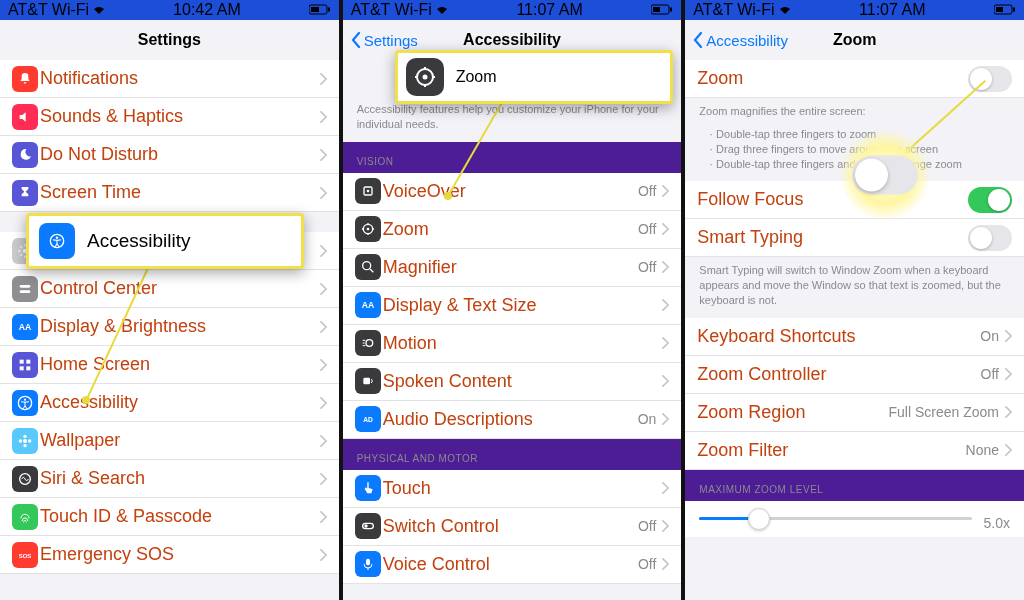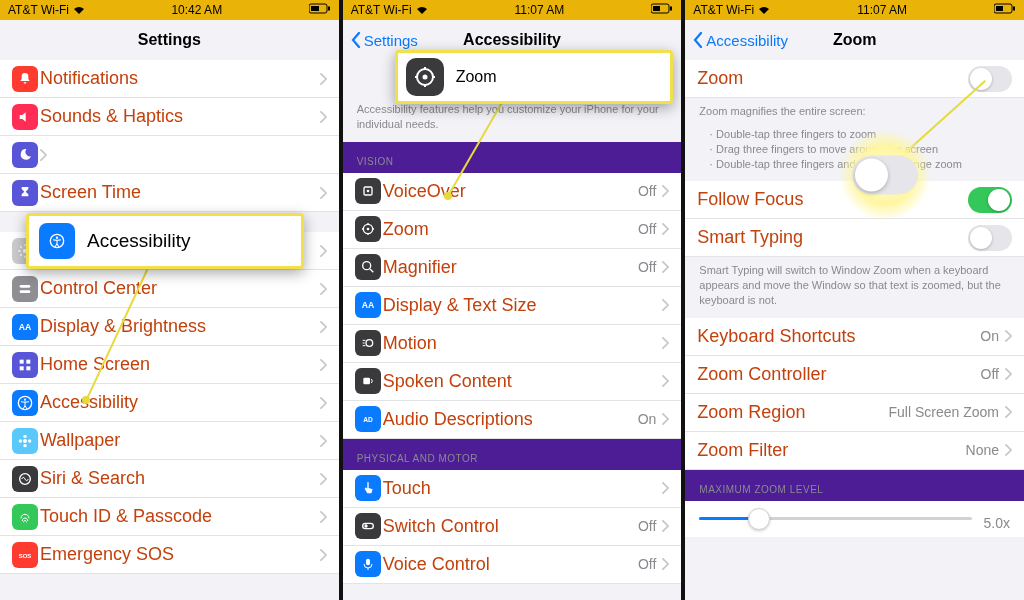--- a/index.html
+++ b/index.html
@@ -1,20 +1,20 @@
 <!DOCTYPE html>
 <html><head>
 <meta charset="utf-8">
 <style>
   *{box-sizing:border-box;margin:0;padding:0;font-family:-apple-system,Helvetica,Arial,sans-serif;-webkit-font-smoothing:antialiased}
   body{background:#fff;width:1024px;height:600px;overflow:hidden}
   .stage{display:flex;width:1024px;height:600px}
   .phone{flex:1;position:relative;background:#f2f2f7;border-right:4px solid #111}
   .phone:last-child{border-right:none}
-  .status{height:20px;font-size:12px;display:flex;align-items:center;justify-content:space-between;padding:0 8px;background:#eab308;color:#000}
+  .status{height:20px;font-size:16px;display:flex;align-items:center;justify-content:space-between;padding:0 8px;background:#1d4ed8;color:#000}
   .status .sig{display:flex;align-items:center;gap:4px}
   .nav{height:40px;display:flex;align-items:center;justify-content:center;position:relative;background:#f2f2f7}
   .nav .title{font-size:16px;font-weight:600}
   .nav .back{position:absolute;left:8px;color:#0a7aff;font-size:15px;display:flex;align-items:center;gap:3px}
   .nav .back svg{width:10px;height:16px}
   .list{background:#fff}
   .sep{height:20px;background:#f2f2f7}
   .grp-header{font-size:10px;letter-spacing:.5px;color:#8a8a8e;padding:14px 14px 6px;background:#4c1d95;text-transform:uppercase}
   .row{display:flex;align-items:center;height:38px;padding:0 12px;background:#fff;border-bottom:1px solid #e3e3e6;position:relative}
   .row .ico{width:26px;height:26px;border-radius:6px;display:flex;align-items:center;justify-content:center;margin-right:2px;flex:0 0 26px;color:#fff}
@@ -102,20 +102,21 @@
                 <path d="M1 1l6 6-6 6" stroke="#c6c6c8" stroke-width="2" fill="none" stroke-linecap="round"></path>
               </svg>
             </span>
           </div>
           <div class="row">
             <span class="ico bg-purple">
               <svg viewBox="0 0 24 24">
                 <path d="M14 3a8 8 0 1 0 7 11 7 7 0 0 1-7-11z" fill="#fff"></path>
               </svg>
             </span>
+            <span class="lbl">Do Not Disturb</span>
             <span class="chev">
               <svg viewBox="0 0 8 14">
                 <path d="M1 1l6 6-6 6" stroke="#c6c6c8" stroke-width="2" fill="none" stroke-linecap="round"></path>
               </svg>
             </span>
           </div>
           <div class="row">
             <span class="ico bg-indigo">
               <svg viewBox="0 0 24 24">
                 <path d="M7 3h10v3l-4 4 4 4v3H7v-3l4-4-4-4V3z" fill="#fff"></path>

